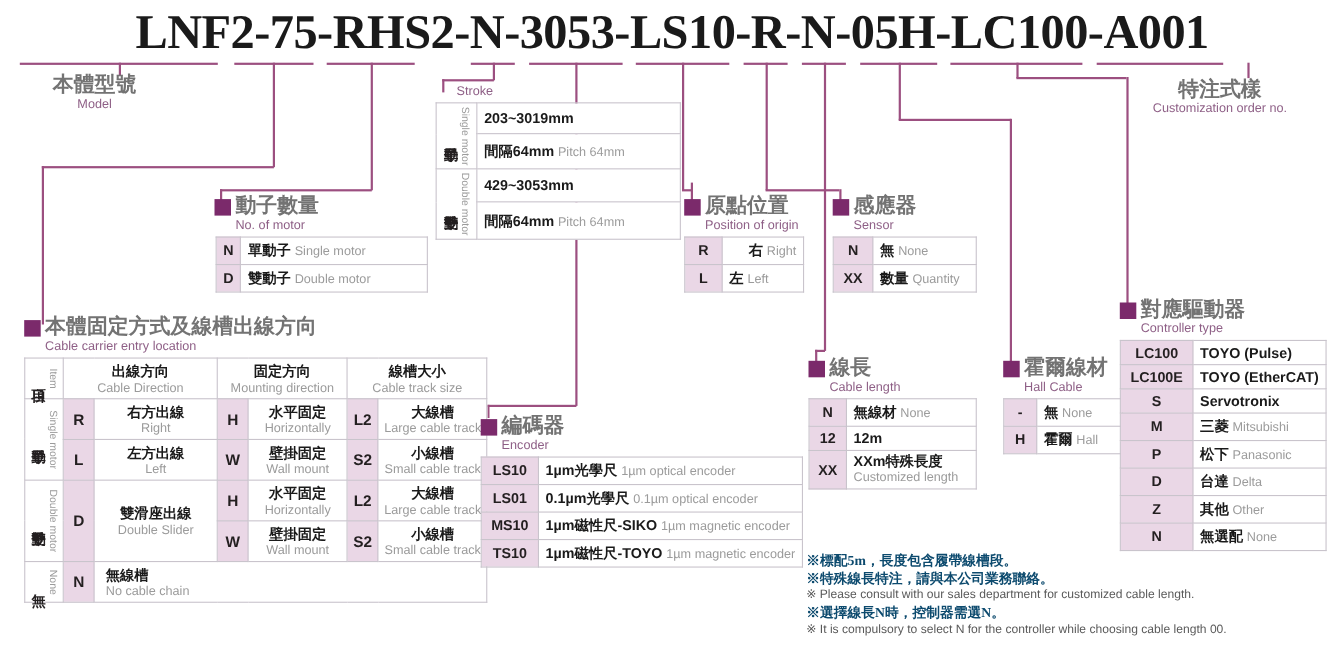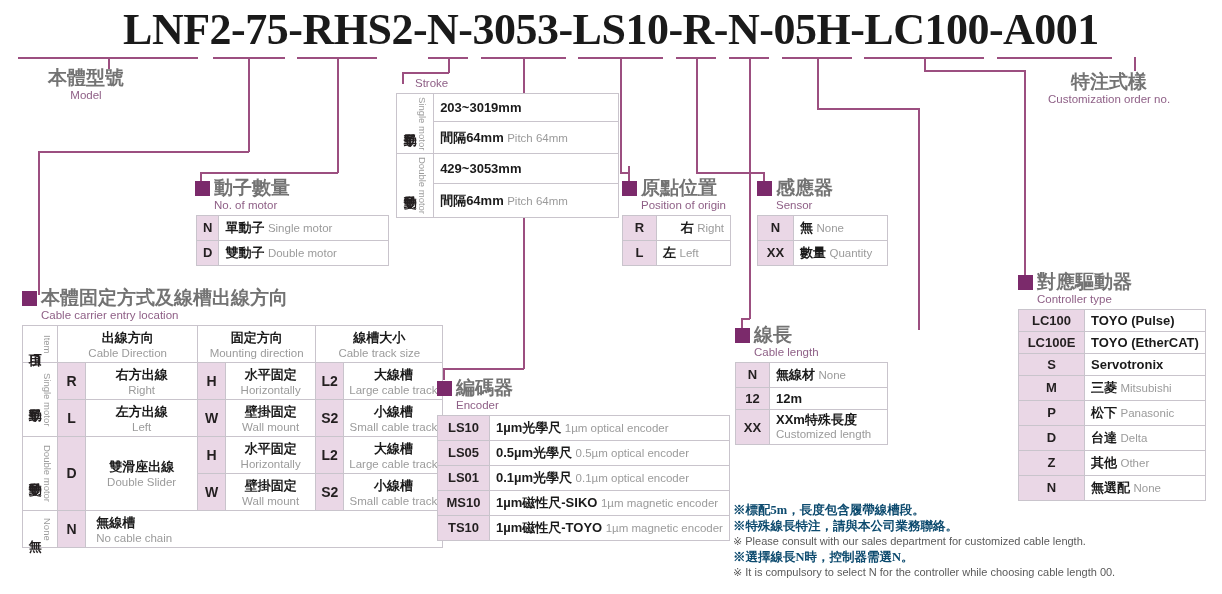--- a/index.html
+++ b/index.html
@@ -472,27 +472,20 @@
     <table class="opt" id="enc-table">
       <tbody>
           <tr>
         <td class="code">LS10</td>
         <td class="desc" style="min-width:224px;">
           <span class="cn">1µm光學尺</span>
           <span class="en">1µm optical encoder</span>
         </td>
       </tr>
       <tr>
-        <td class="code">LS05</td>
-        <td class="desc">
-          <span class="cn">0.5µm光學尺</span>
-          <span class="en">0.5µm optical encoder</span>
-        </td>
-      </tr>
-      <tr>
         <td class="code">LS01</td>
         <td class="desc">
           <span class="cn">0.1µm光學尺</span>
           <span class="en">0.1µm optical encoder</span>
         </td>
       </tr>
       <tr>
         <td class="code">MS10</td>
         <td class="desc">
           <span class="cn">1µm磁性尺-SIKO</span>
@@ -535,20 +528,45 @@
         <td class="code">XX</td>
         <td class="desc" style="line-height:1.15;">
           <span class="cn" style="display:block;">XXm特殊長度</span>
           <span class="en" style="display:block;">Customized length</span>
         </td>
       </tr>
     </tbody>
       </table>
   </div>
 
+  <div class="sect" id="sect-hall">
+    <div class="sect-head">
+      <div class="marker"></div>
+      <div class="sect-title">霍爾線材</div>
+    </div>
+    <div class="sect-sub sub-indent">Hall Cable</div>
+    <table class="opt" id="hall-table">
+      <tbody>
+          <tr>
+        <td class="code">-</td>
+        <td class="desc" style="min-width:78px;">
+          <span class="cn">無</span>
+          <span class="en">None</span>
+        </td>
+      </tr>
+      <tr>
+        <td class="code">H</td>
+        <td class="desc">
+          <span class="cn">霍爾</span>
+          <span class="en">Hall</span>
+        </td>
+      </tr>
+    </tbody>
+      </table>
+  </div>
 
   <div class="sect" id="sect-ctrl">
     <div class="sect-head">
       <div class="marker"></div>
       <div class="sect-title">對應驅動器</div>
     </div>
     <div class="sect-sub sub-indent">Controller type</div>
     <table class="opt" id="ctrl-table">
       <tbody>
           <tr>

